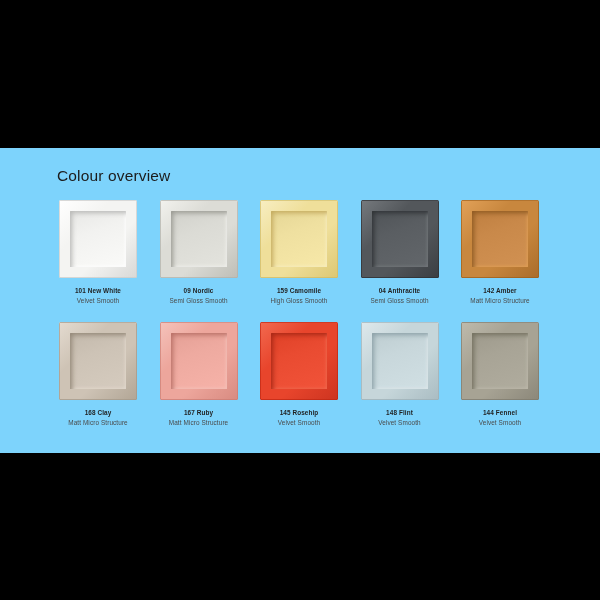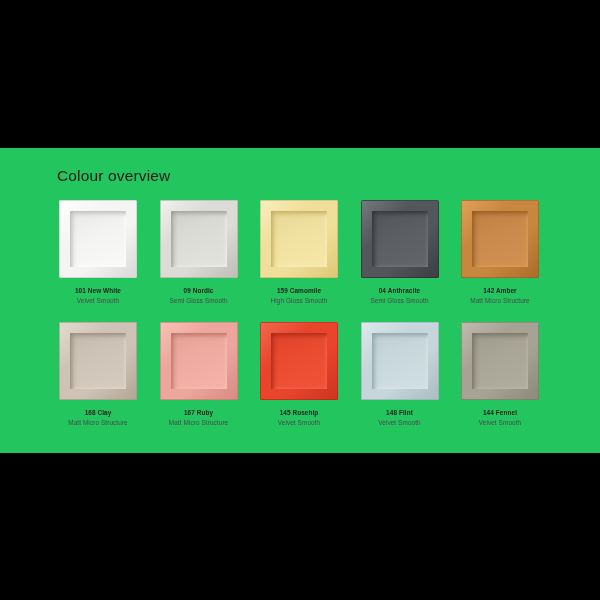--- a/index.html
+++ b/index.html
@@ -146,21 +146,21 @@
     white-space: nowrap;
   }
 </style>
 </head>
 <body>
 
 <div id="stage">
 
   <div class="band band-top" style="background: rgb(0, 0, 0);"></div>
 
-  <div id="sheet" style="background: #22c55e;">
+  <div id="sheet" style="background: #7dd3fc;">
 
     <div id="page-title" style="color: rgb(27, 27, 27);">Colour overview</div>
 
     <div id="grid">
 
       <div class="row">
         <div class="cell c0">
           <div class="swatch">
             <div class="bevel-outer" style="background: linear-gradient(135deg, rgb(255, 255, 255) 0%, rgb(244, 244, 242) 34%, rgb(244, 244, 242) 62%, rgb(216, 216, 214) 100%);"></div>
             <div class="inner" style="background: linear-gradient(160deg, rgb(232, 232, 230) 0%, rgb(242, 242, 240) 38%, rgb(250, 250, 248) 100%);"></div>

